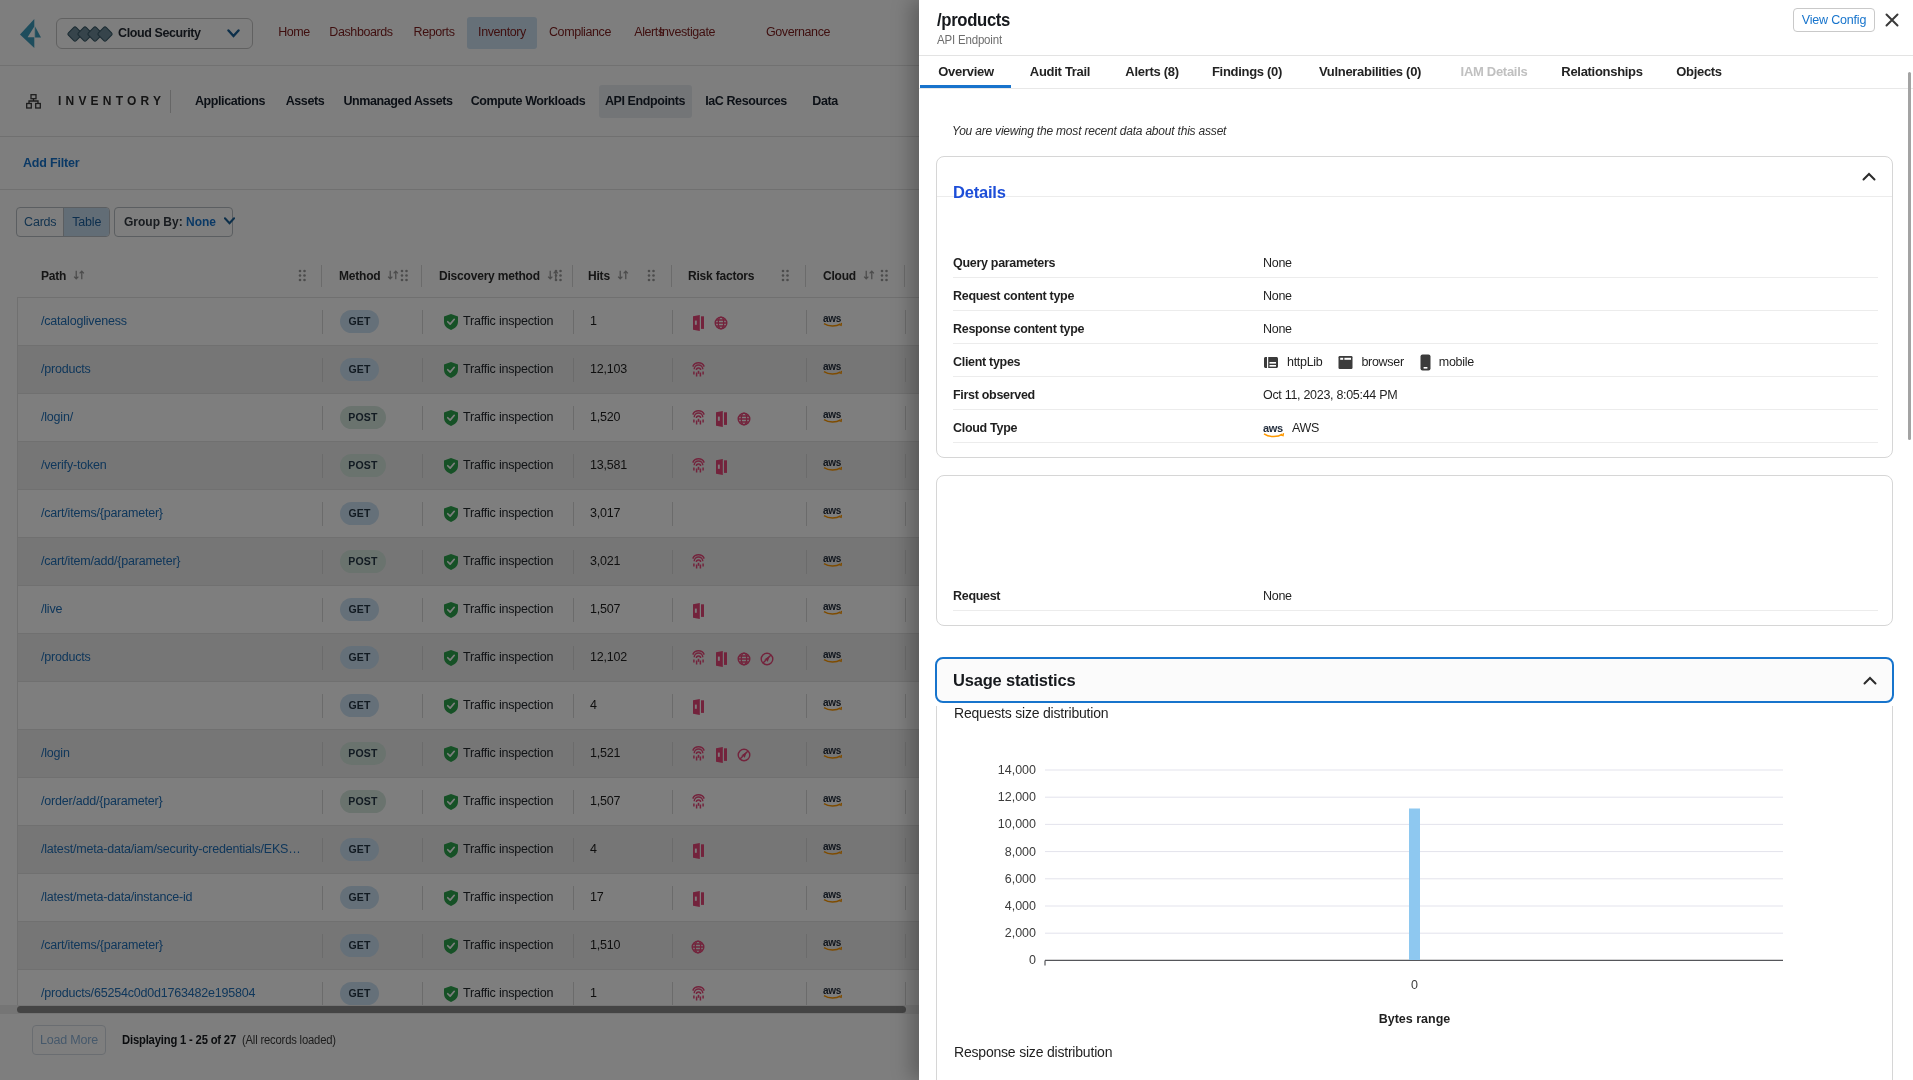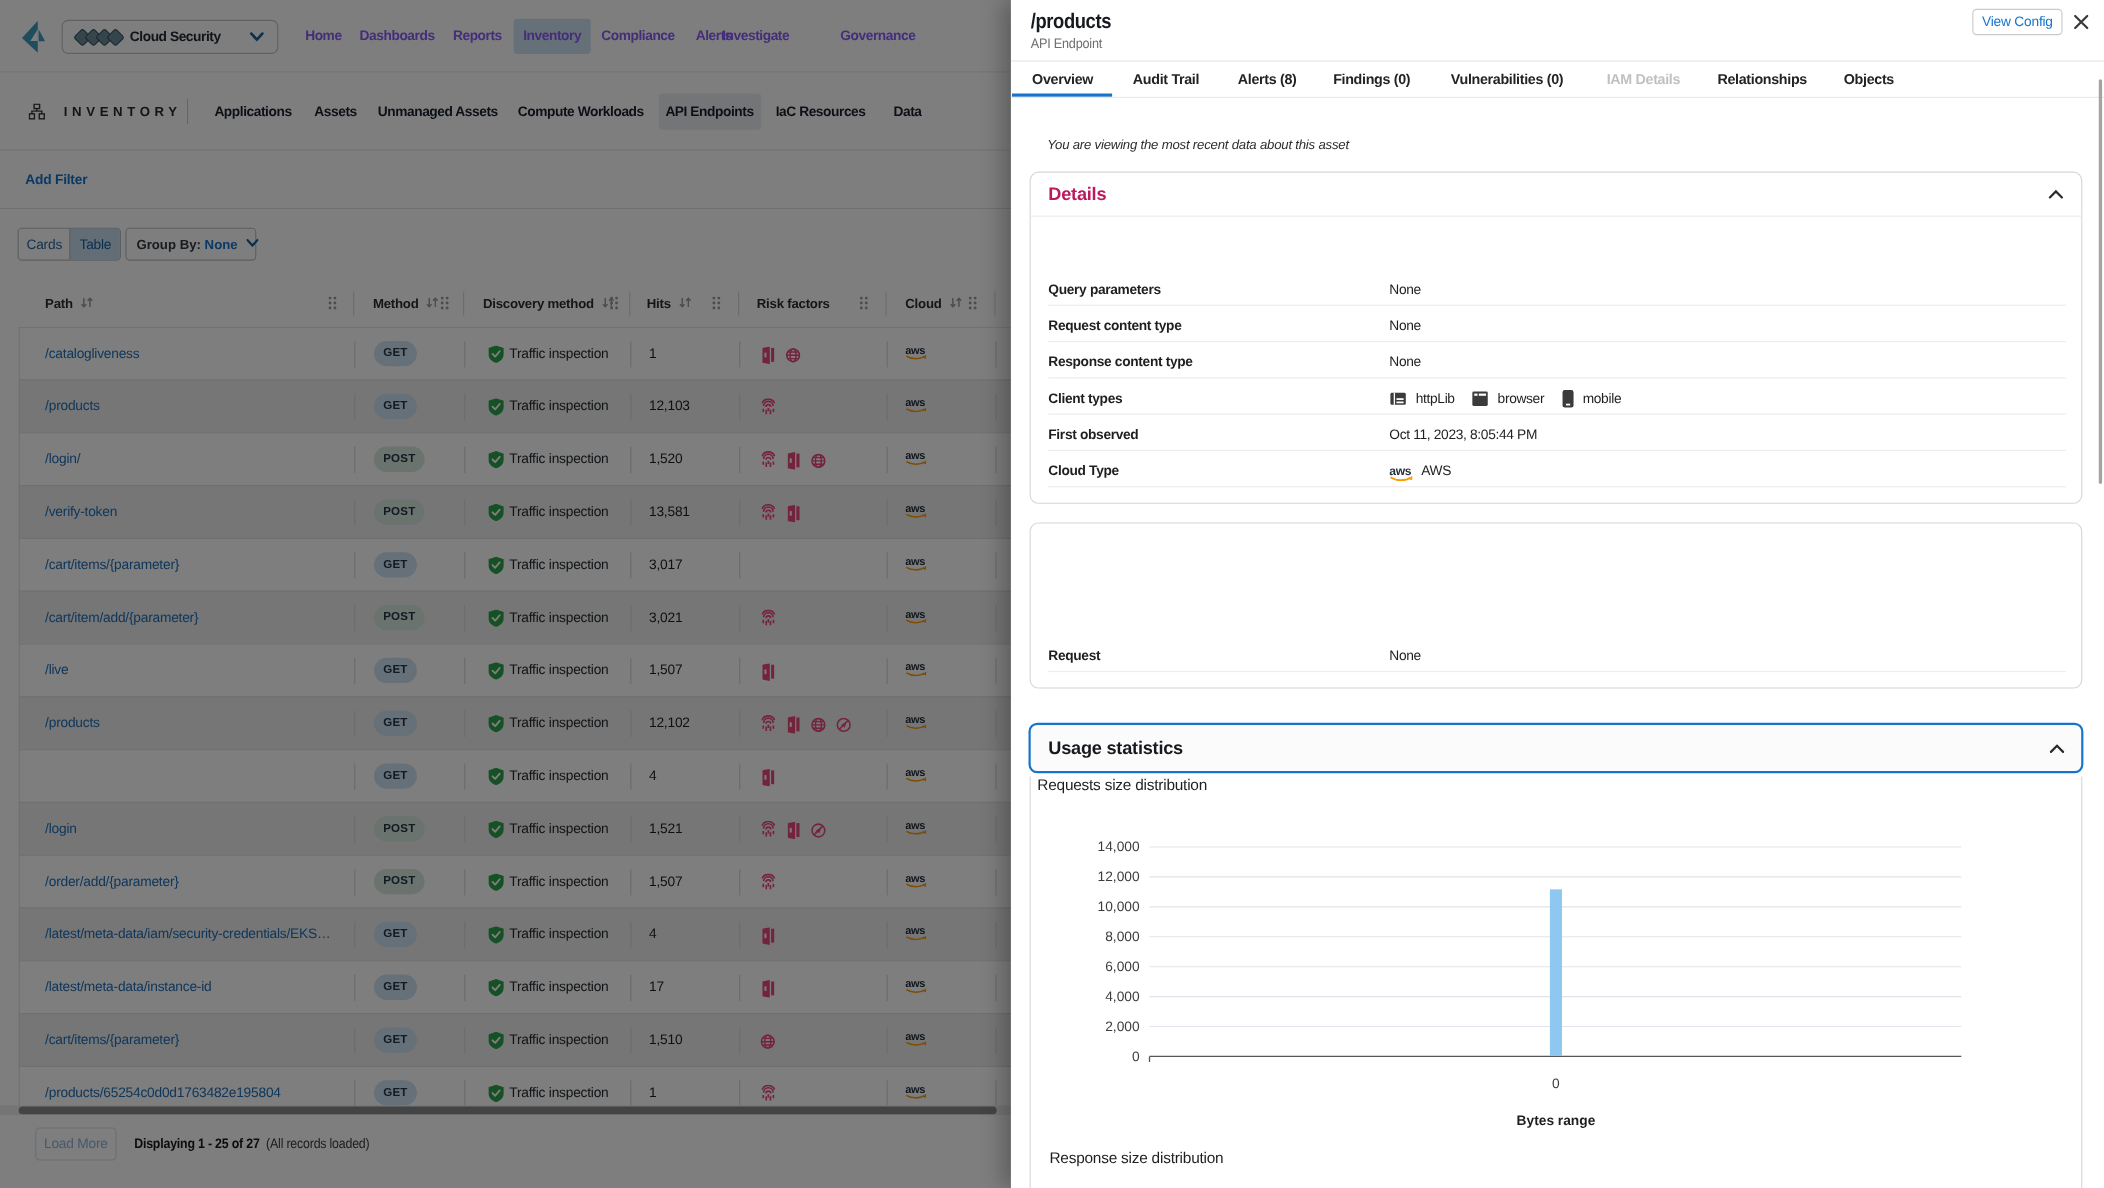--- a/index.html
+++ b/index.html
@@ -2,21 +2,21 @@
 <html><head>
 <meta charset="utf-8">
 <style>
 *{margin:0;padding:0;box-sizing:border-box}
 html,body{width:1913px;height:1080px;overflow:hidden;background:#fff;
   font-family:"Liberation Sans",sans-serif;color:#1b1b1b}
 .abs{position:absolute}
 #app{position:absolute;left:0;top:0;width:1913px;height:1080px;background:#fff}
 
 #topnav{position:absolute;left:0;top:0;width:100%;height:66px;background:#fff;border-bottom:1px solid #e4e4e4}
-.navitem{position:absolute;top:0;height:65px;line-height:65px;font-weight:700;font-size:12.5px;color:#8b5cf6;letter-spacing:-0.4px;transform:translateX(-50%);white-space:nowrap}
+.navitem{position:absolute;top:0;height:65px;line-height:65px;font-weight:400;font-size:12.5px;color:#7f1d1d;letter-spacing:-0.4px;transform:translateX(-50%);white-space:nowrap}
 #nav-active{position:absolute;left:467px;top:17px;width:70px;height:32px;background:#cfe2f2;border-radius:3px}
 #switcher{position:absolute;left:56px;top:18px;width:197px;height:31px;border:1px solid #c4c4c4;border-radius:6px;background:#fff}
 #switcher .txt{position:absolute;left:61px;top:0;height:29px;line-height:29px;font-size:12.5px;font-weight:700;color:#232a33;letter-spacing:-0.4px}
 
 #subnav{position:absolute;left:0;top:66px;width:100%;height:71px;background:#fff;border-bottom:1px solid #e2e2e2}
 #inv-label{position:absolute;left:58px;top:0;height:70px;line-height:70px;font-size:12px;font-weight:700;letter-spacing:4.2px;color:#2b2b2b}
 #subnav .sep{position:absolute;left:170px;top:24px;width:1px;height:23px;background:#cfcfcf}
 .subitem{position:absolute;top:0;height:70px;line-height:70px;font-weight:700;font-size:12.5px;color:#19222e;letter-spacing:-0.4px;transform:translateX(-50%);white-space:nowrap}
 #sub-active{position:absolute;left:599px;top:19px;width:93px;height:33px;background:#e9edf1;border-radius:3px}
 
@@ -59,21 +59,21 @@
 #panel .psub{position:absolute;left:18px;top:33px;font-size:12.5px;color:#6e6e6e;letter-spacing:-0.2px;transform:scaleX(0.92);transform-origin:0 0}
 #viewconfig{position:absolute;left:874px;top:8px;width:82px;height:24px;border:1px solid #c9c9c9;border-radius:4px;color:#1774cc;font-size:12.5px;line-height:22px;text-align:center;letter-spacing:-0.2px;background:#fff}
 #phead-border{position:absolute;left:0;top:55px;width:994px;height:1px;background:#e3e3e3}
 .tab{position:absolute;top:56px;height:32px;line-height:32px;font-size:13px;font-weight:600;color:#232323;letter-spacing:-0.3px;transform:translateX(-50%);white-space:nowrap}
 .tab.dis{color:#c0c0c0}
 #tabline{position:absolute;left:0;top:88px;width:994px;height:1px;background:#e8e8e8}
 #tabactive{position:absolute;left:1px;top:85px;width:91px;height:3px;background:#1873cc}
 #note{position:absolute;left:33px;top:124px;font-size:12px;font-style:italic;color:#2d2d2d;letter-spacing:-0.2px}
 .card{position:absolute;left:17px;width:957px;border:1px solid #d6d6d6;border-radius:8px;background:#fff}
 .cardhead{position:absolute;left:0;top:0;width:100%;height:40px;border-bottom:1px solid #ececec}
-.cardhead .t{position:absolute;left:16px;top:0;height:40px;line-height:40px;font-size:16.5px;font-weight:700;color:#be185d;letter-spacing:-0.2px}
+.cardhead .t{position:absolute;left:16px;top:15px;height:40px;line-height:40px;font-size:16.5px;font-weight:700;color:#1d4ed8;letter-spacing:-0.2px}
 .drow{position:absolute;left:16px;width:925px;border-bottom:1px solid #ececec;font-size:12.5px;letter-spacing:-0.3px}
 .drow .lab{position:absolute;left:0;font-weight:700;color:#1f1f1f}
 .drow .val{position:absolute;left:310px;color:#1f1f1f}
 #usagehead{position:absolute;left:16px;top:657px;width:959px;height:46px;border:2px solid #1774cc;border-radius:8px;background:#fbfbfb}
 #usagehead .t{position:absolute;left:16px;top:0;height:42px;line-height:42px;font-size:16.5px;font-weight:700;color:#16191d;letter-spacing:-0.2px}
 #usagebody{position:absolute;left:17px;top:706px;width:957px;height:380px;border:1px solid #d6d6d6;border-top:none;background:#fff}
 #vthumb{position:absolute;left:989px;top:72px;width:3px;height:368px;border-radius:2px;background:#a3a3a3;z-index:30}
 .chev{position:absolute;width:16px;height:16px}
 </style>
 </head>
@@ -845,21 +845,21 @@
         <div class="val" style="height:33px;line-height:33px">None</div>
       </div>
     </div>
   <div id="usagehead">
       <div class="t">Usage statistics</div>
     <svg class="chev" style="left:925px;top:14px" width="16" height="16" viewBox="0 0 16 16">
         <path d="M2.5 10.5 L8 5 L13.5 10.5" fill="none" stroke="#2b2b2b" stroke-width="2" stroke-linecap="round"></path>
       </svg>
   </div>
   <div id="usagebody">
-      <div style="position:absolute;left:6px;top:0;height:15px;line-height:15px;font-size:14px;color:#1f1f1f;letter-spacing:-0.2px">Requests size distribution</div>
+      <div style="position:absolute;left:17px;top:0;height:15px;line-height:15px;font-size:14px;color:#1f1f1f;letter-spacing:-0.2px">Requests size distribution</div>
       <svg style="position:absolute;left:0;top:0" width="957" height="374" viewBox="0 0 957 374">
         <line x1="108" y1="64" x2="846" y2="64" stroke="#e3e3ec" stroke-width="1"></line>
         <text x="99" y="68" font-size="12.5" fill="#3c3c3c" text-anchor="end" font-family="Liberation Sans,sans-serif">14,000</text>
         <line x1="108" y1="91.2" x2="846" y2="91.2" stroke="#e3e3ec" stroke-width="1"></line>
         <text x="99" y="95.2" font-size="12.5" fill="#3c3c3c" text-anchor="end" font-family="Liberation Sans,sans-serif">12,000</text>
         <line x1="108" y1="118.4" x2="846" y2="118.4" stroke="#e3e3ec" stroke-width="1"></line>
         <text x="99" y="122.4" font-size="12.5" fill="#3c3c3c" text-anchor="end" font-family="Liberation Sans,sans-serif">10,000</text>
         <line x1="108" y1="145.6" x2="846" y2="145.6" stroke="#e3e3ec" stroke-width="1"></line>
         <text x="99" y="149.6" font-size="12.5" fill="#3c3c3c" text-anchor="end" font-family="Liberation Sans,sans-serif">8,000</text>
         <line x1="108" y1="172.8" x2="846" y2="172.8" stroke="#e3e3ec" stroke-width="1"></line>

